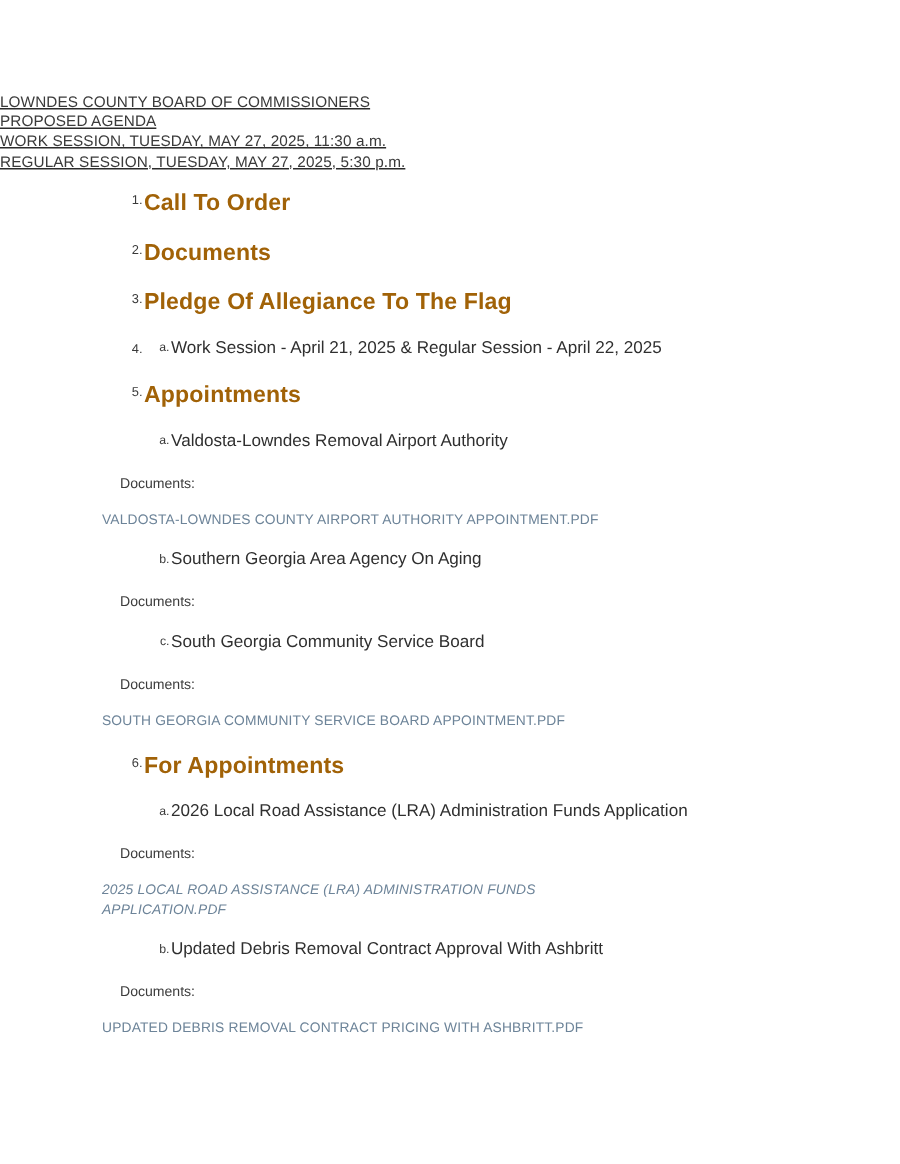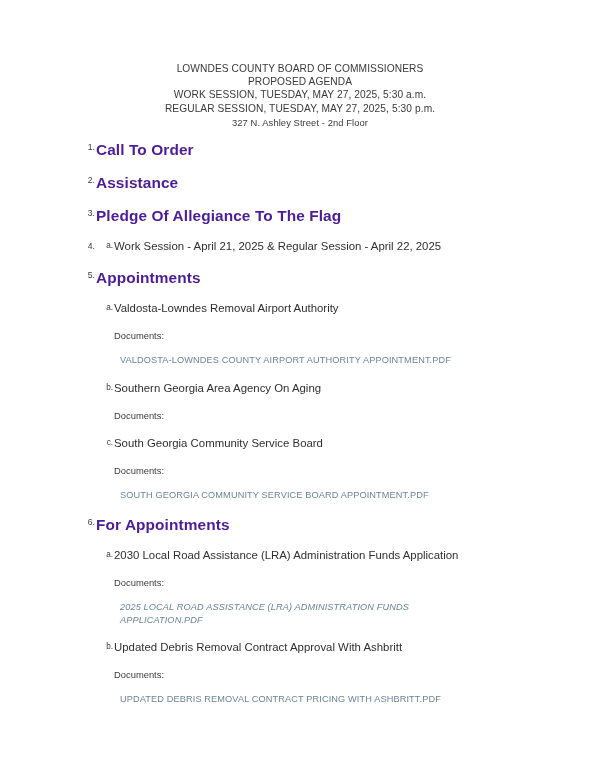--- a/index.html
+++ b/index.html
@@ -20,21 +20,21 @@
     position: relative;
     width: 600px;
     height: 776px;
     background: #ffffff;
     box-sizing: border-box;
   }
 
   
   .doc-header {
     padding-top: 62px;
-    text-align: center;
+    text-decoration: underline;
   }
   .doc-header .hline {
     font-size: 10.2px;
     line-height: 13.2px;
     color: #3a3a3a;
     letter-spacing: 0.08px;
     white-space: nowrap;
   }
   .doc-header .hline.addr {
     font-size: 9.4px;
@@ -63,21 +63,21 @@
     width: 14px;
     text-align: right;
     font-size: 8.6px;
     color: #3a3a3a;
     line-height: 12px;
   }
   .title-l1 {
     font-size: 15.4px;
     font-weight: bold;
     line-height: 19px;
-    color: #4c1d95;
+    color: #a16207;
     letter-spacing: 0.1px;
   }
 
   
   .item-l2 {
     position: relative;
     padding-left: 114px;
     margin-top: 14px;
   }
   .marker-l2 {
@@ -92,63 +92,61 @@
   }
   .title-l2 {
     font-size: 11.4px;
     line-height: 15px;
     color: #2f2f2f;
     margin-top: 13px;
   }
 
   
   .docs-label {
-    padding-left: 114px;
+    padding-left: 80px;
     margin-top: 13px;
     font-size: 9.4px;
     line-height: 13px;
     color: #3c3c3c;
   }
 
   
   .doc-link {
     display: block;
-    padding-left: 96px;
+    padding-left: 68px;
     padding-right: 30px;
     margin-top: 12px;
     font-size: 9.2px;
     line-height: 12.6px;
     color: #6d8499;
     text-decoration: none;
     letter-spacing: 0.12px;
-    margin-left: 24px;
   }
   .doc-link.wrap { max-width: 330px; font-style: italic; }
 </style>
 </head>
 <body>
 
 <div class="page">
 
   <div class="doc-header">
     <div class="hline">LOWNDES COUNTY BOARD OF COMMISSIONERS</div>
     <div class="hline">PROPOSED AGENDA</div>
-    <div class="hline">WORK SESSION, TUESDAY, MAY 27, 2025, 5:30 a.m.</div>
+    <div class="hline">WORK SESSION, TUESDAY, MAY 27, 2025, 11:30 a.m.</div>
     <div class="hline">REGULAR SESSION, TUESDAY, MAY 27, 2025, 5:30 p.m.</div>
-    <div class="hline addr">327 N. Ashley Street - 2nd Floor</div>
   </div>
 
   <ul class="agenda" id="agenda-root">
       <li class="item-l1">
         <span class="marker-l1">1.</span>
         <div class="title-l1">Call To Order</div>
       </li>
       <li class="item-l1">
         <span class="marker-l1">2.</span>
-        <div class="title-l1">Assistance</div>
+        <div class="title-l1">Documents</div>
       </li>
       <li class="item-l1">
         <span class="marker-l1">3.</span>
         <div class="title-l1">Pledge Of Allegiance To The Flag</div>
       </li>
       <li class="item-l1">
         <span class="marker-l1">4.</span>
       </li>
       <li class="item-l2">
         <span class="marker-l2">a.</span>
@@ -174,21 +172,21 @@
         <div class="title-l2">South Georgia Community Service Board</div>
       </li>
       <li class="docs-label">Documents:</li>
       <a class="doc-link" href="#">SOUTH GEORGIA COMMUNITY SERVICE BOARD APPOINTMENT.PDF</a>
       <li class="item-l1">
         <span class="marker-l1">6.</span>
         <div class="title-l1">For Appointments</div>
       </li>
       <li class="item-l2">
         <span class="marker-l2">a.</span>
-        <div class="title-l2">2030 Local Road Assistance (LRA) Administration Funds Application</div>
+        <div class="title-l2">2026 Local Road Assistance (LRA) Administration Funds Application</div>
       </li>
       <li class="docs-label">Documents:</li>
       <a class="doc-link wrap" href="#">2025 LOCAL ROAD ASSISTANCE (LRA) ADMINISTRATION FUNDS APPLICATION.PDF</a>
       <li class="item-l2">
         <span class="marker-l2">b.</span>
         <div class="title-l2">Updated Debris Removal Contract Approval With Ashbritt</div>
       </li>
       <li class="docs-label">Documents:</li>
       <a class="doc-link" href="#">UPDATED DEBRIS REMOVAL CONTRACT PRICING WITH ASHBRITT.PDF</a>
     </ul>

